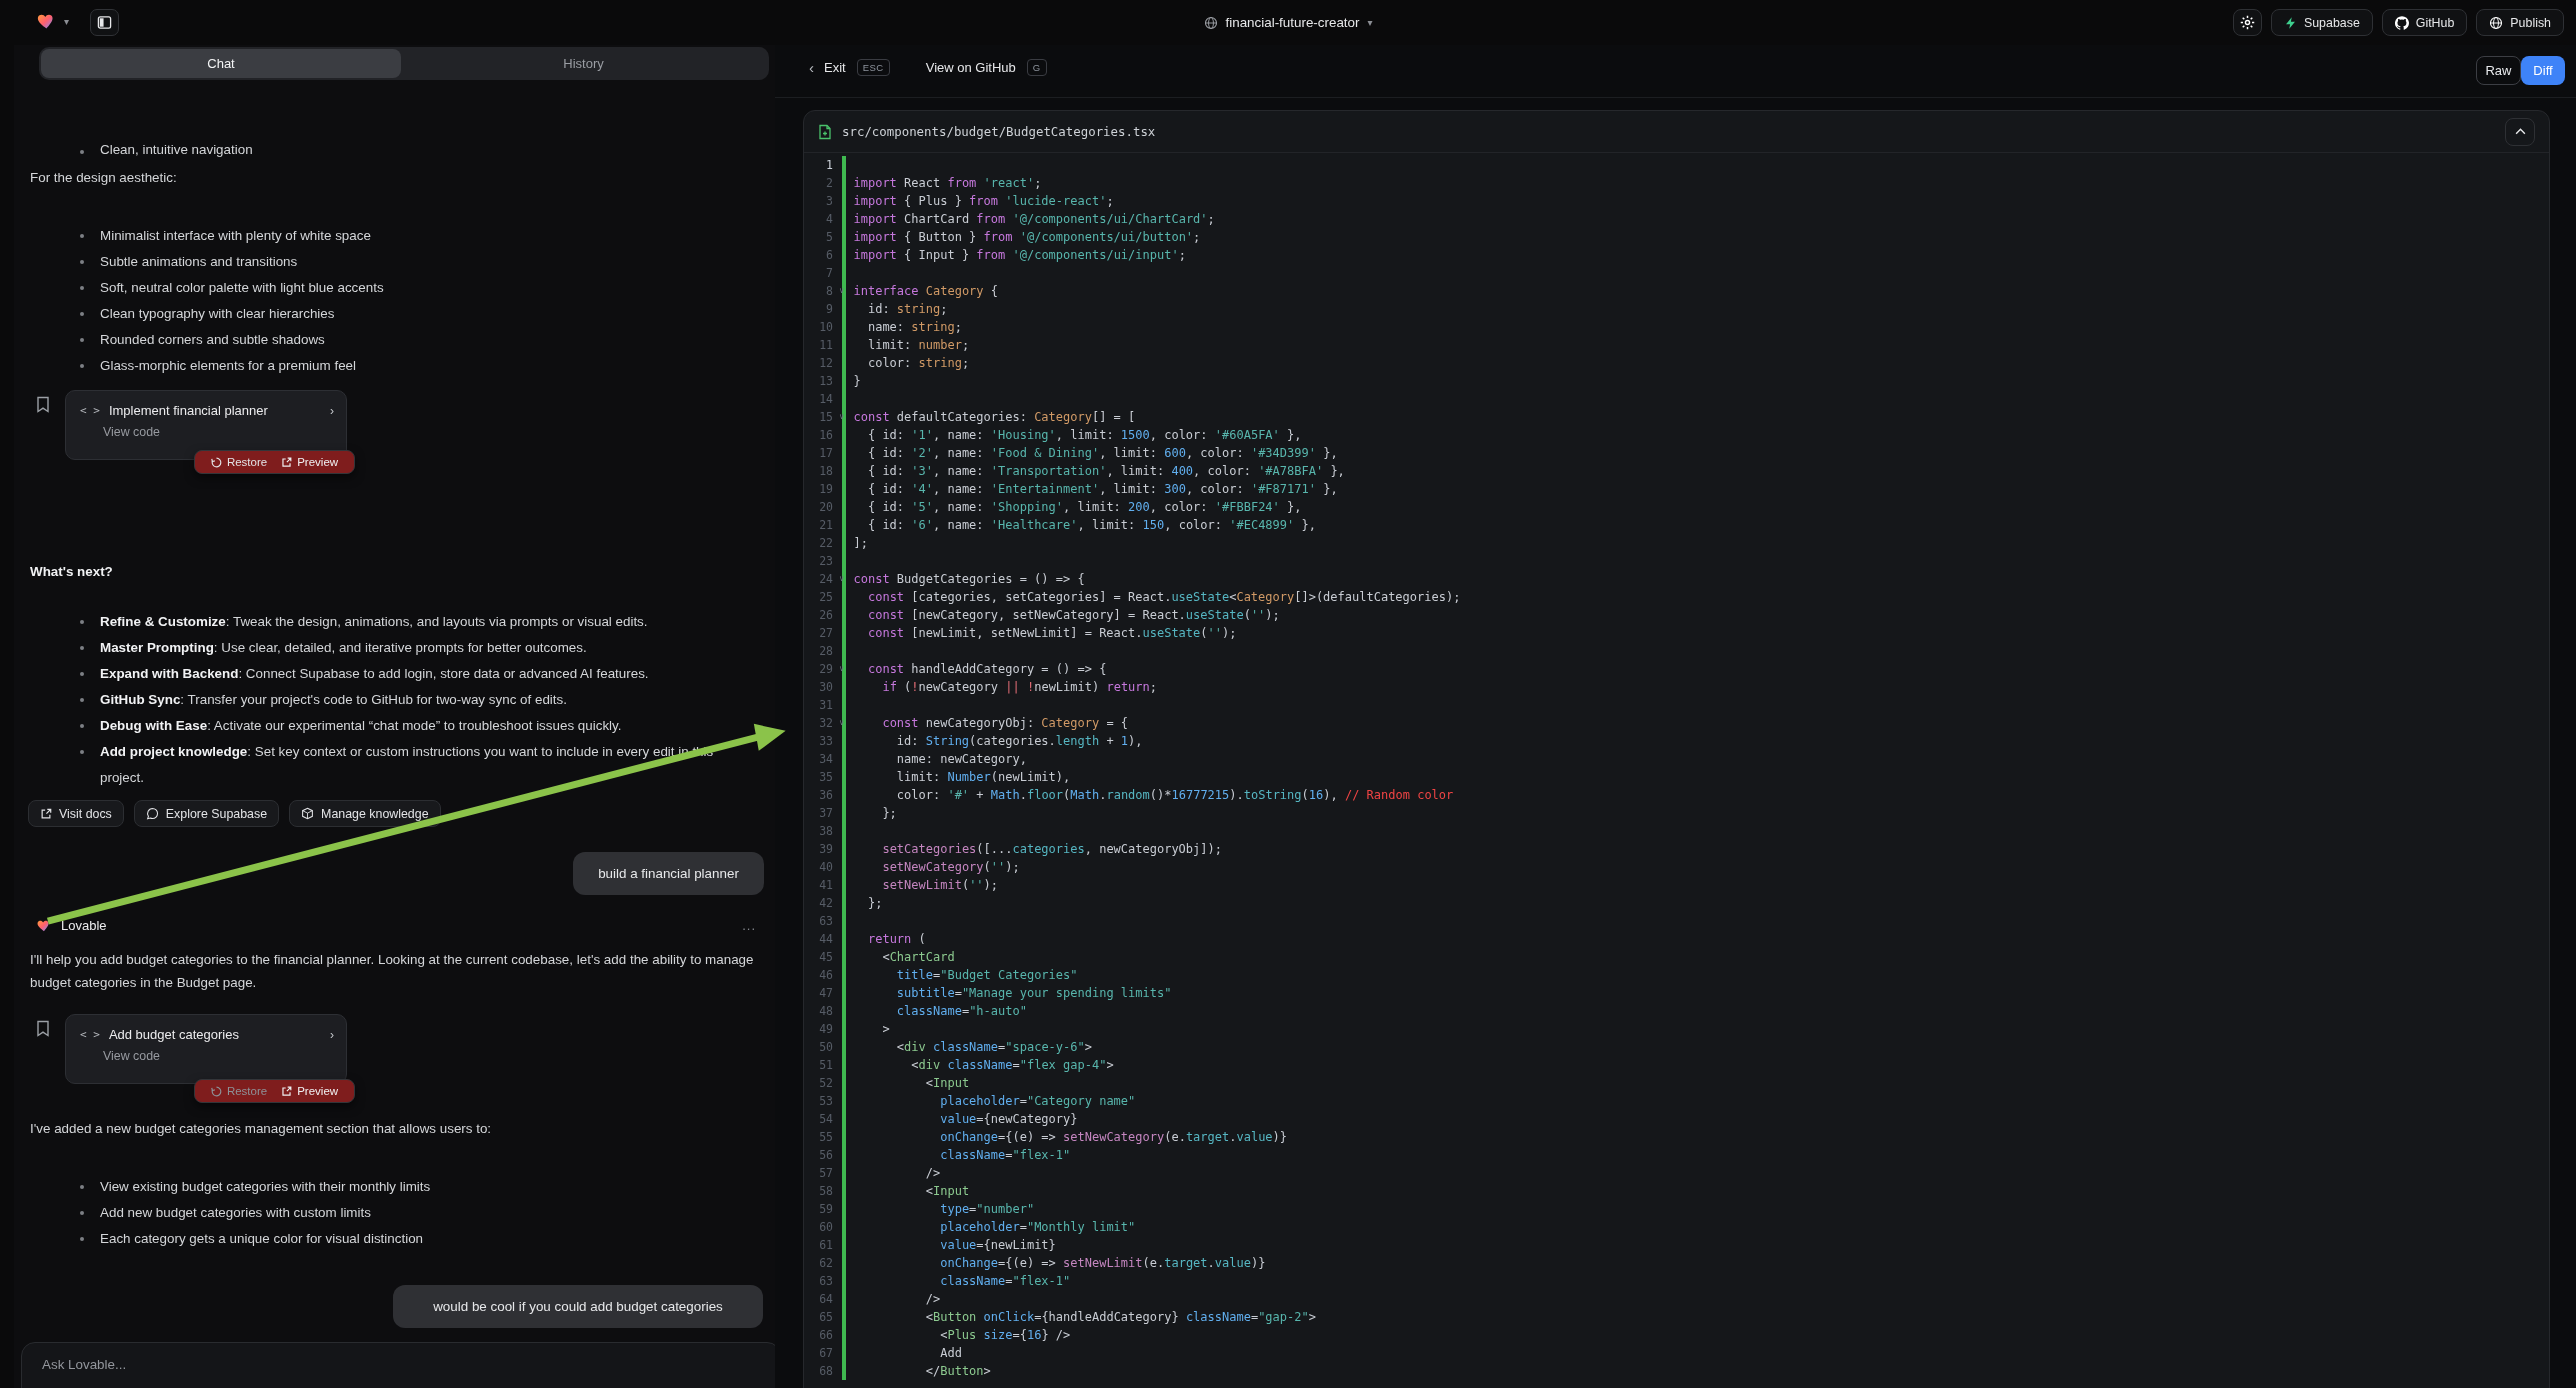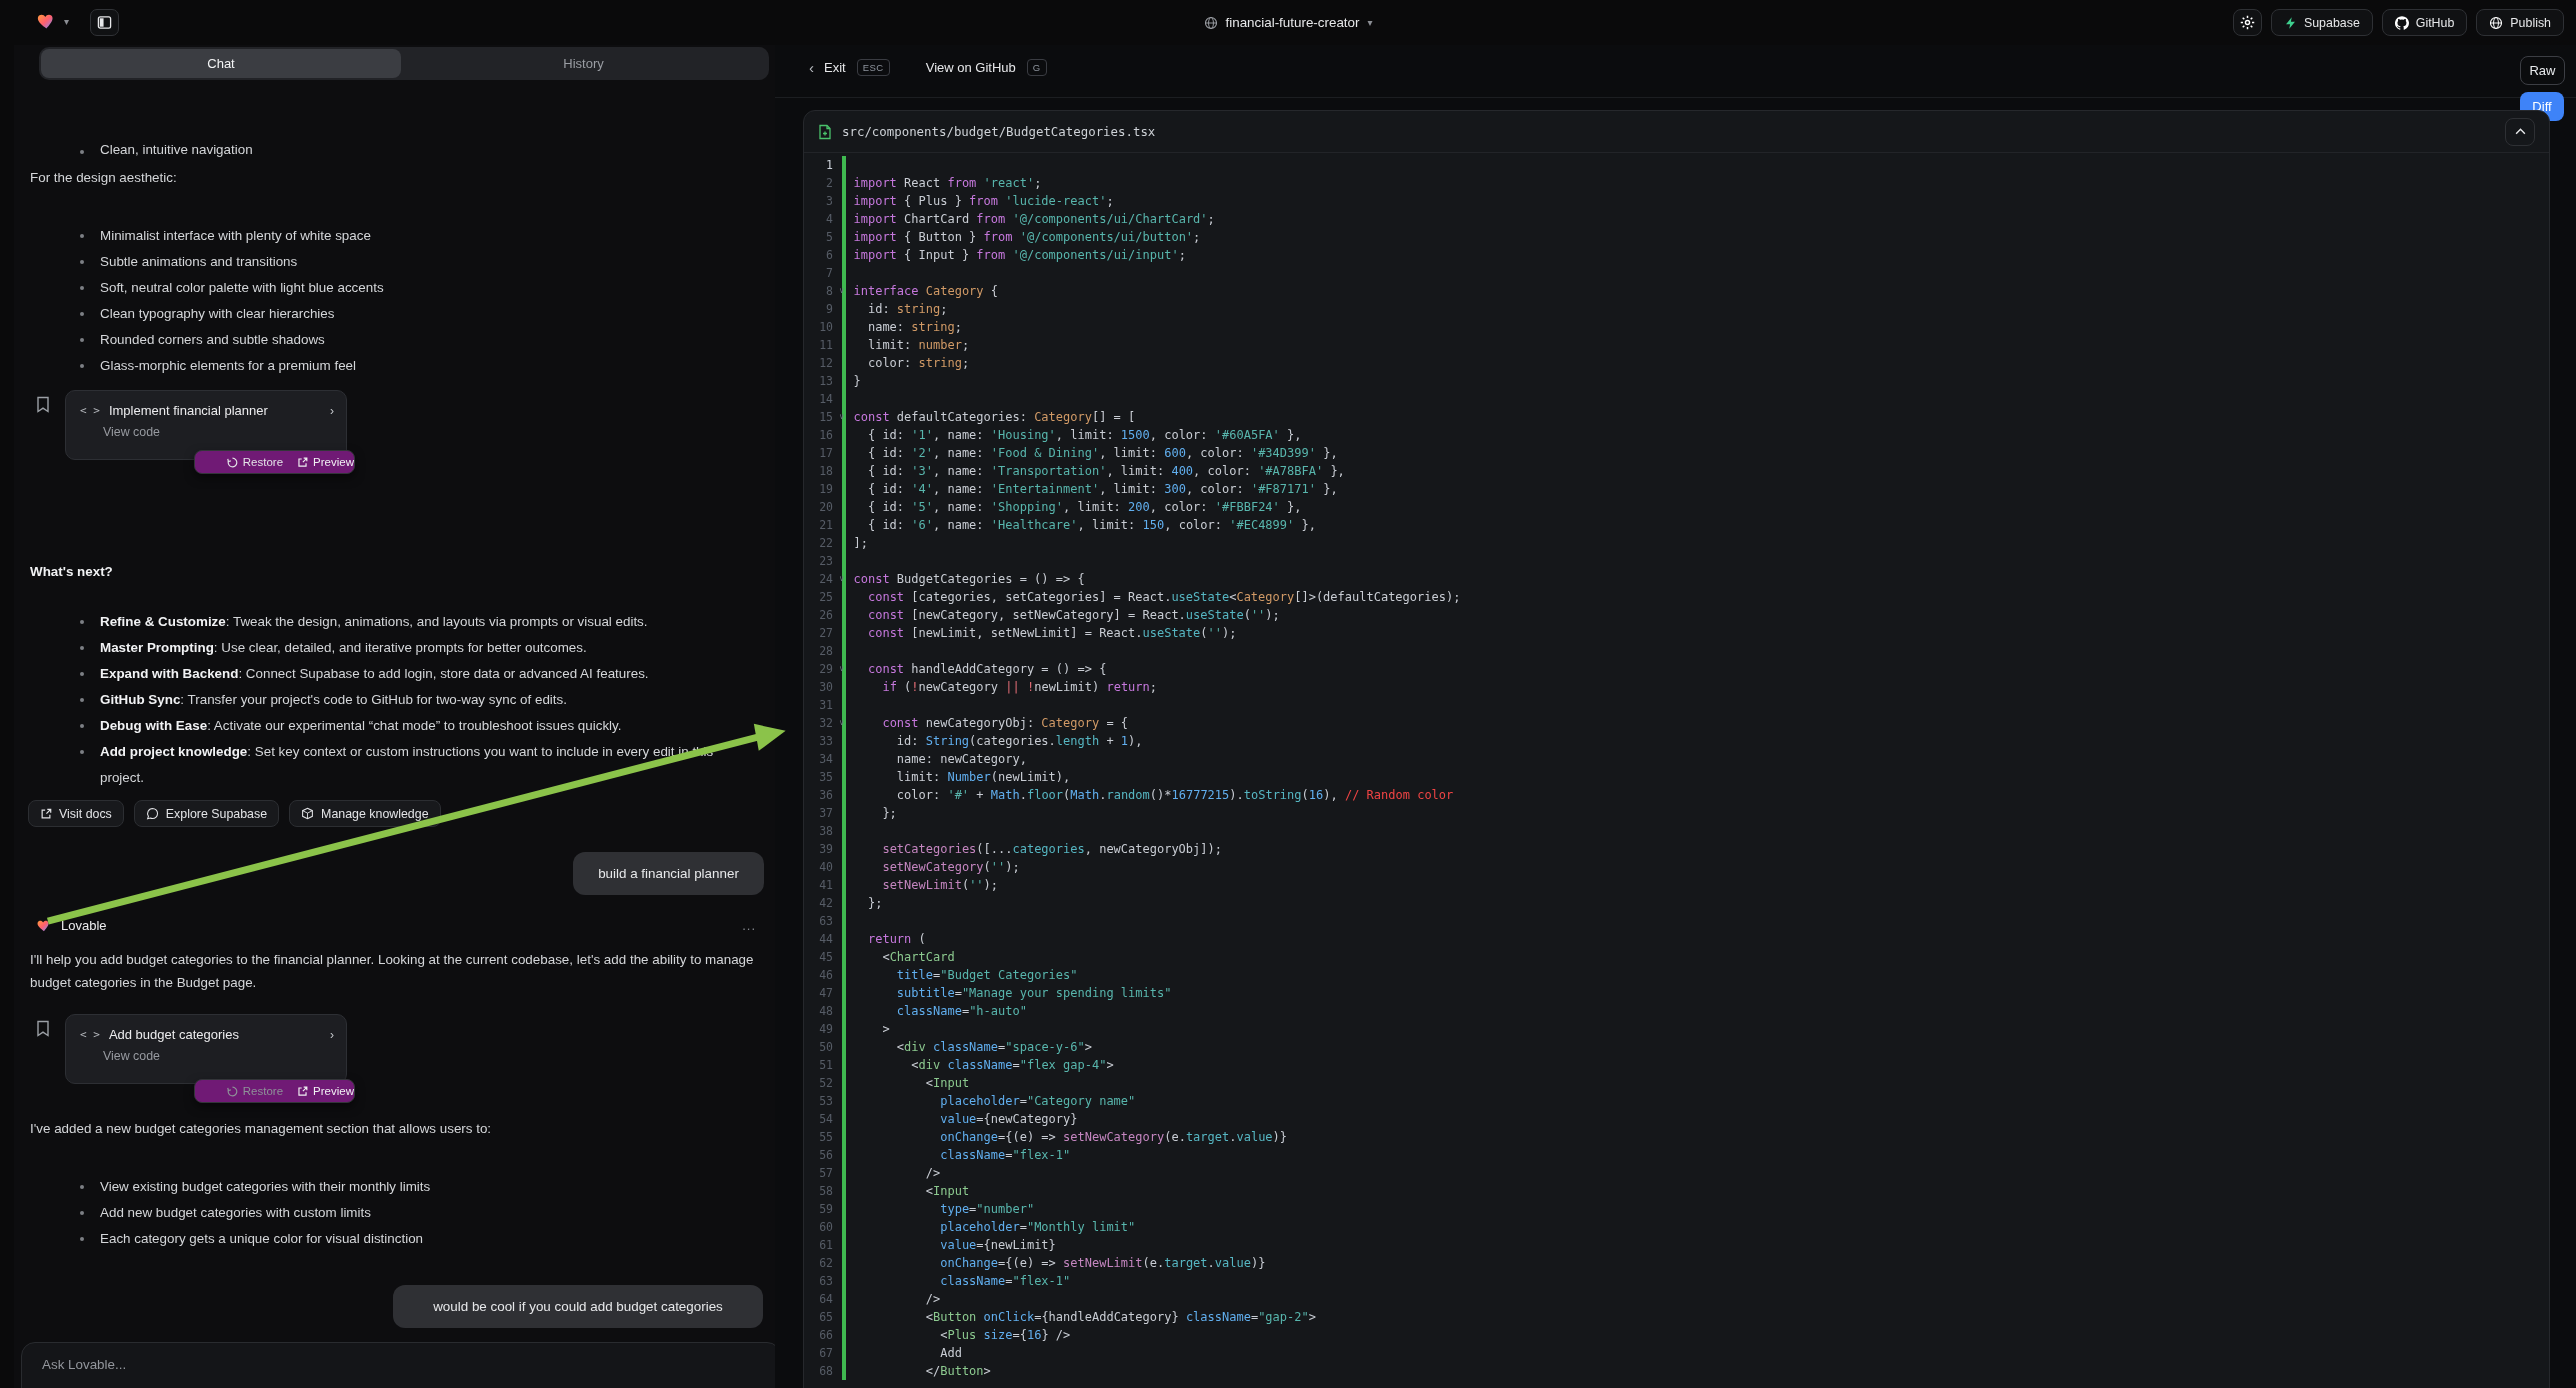--- a/index.html
+++ b/index.html
@@ -25,38 +25,38 @@
   .bul{position:absolute;left:16px;width:727px;}
   .bul li{list-style:none;position:relative;padding-left:30px;font-size:13.4px;color:#d4d6d9;}
   .bul li::before{content:"";position:absolute;left:10px;top:11px;width:4px;height:4px;border-radius:50%;background:#7c7f85;}
   b,.bold{color:#f1f2f4;font-weight:bold;}
   .msg-card{position:absolute;left:51px;width:282px;height:70px;background:#1d1e22;border:1px solid #2d2f34;border-radius:10px;}
   .msg-card .row1{display:flex;align-items:center;gap:9px;padding:12px 12px 0 14px;font-size:13px;color:#ececee;}
   .msg-card .row1 .grow{flex:1;}
   .msg-card .row2{padding:7px 0 0 37px;font-size:12.4px;color:#979aa0;}
   .codeglyph{font-family:"DejaVu Sans Mono",monospace;font-size:11px;color:#b6b9be;}
   .bookmark{position:absolute;left:22px;width:14px;}
-  .hover-bar{position:absolute;left:180px;width:161px;height:24px;background:#701a75;border:1px solid #333539;border-radius:8px;display:flex;align-items:center;justify-content:flex-end;gap:14px;font-size:11.5px;box-shadow:0 4px 10px rgba(0,0,0,.5);}
+  .hover-bar{position:absolute;left:180px;width:161px;height:24px;background:#7f1d1d;border:1px solid #333539;border-radius:8px;display:flex;align-items:center;justify-content:center;gap:14px;font-size:11.5px;box-shadow:0 4px 10px rgba(0,0,0,.5);}
   .hover-bar span{display:flex;align-items:center;gap:5px;}
   .chips{position:absolute;left:14px;top:755px;display:flex;gap:10px;}
   .chip{height:27px;border:1px solid #2c2e32;background:#18191c;border-radius:8px;color:#e3e4e7;font-size:12.4px;display:flex;align-items:center;gap:7px;padding:0 11px;}
   .bubble{position:absolute;background:#2f3034;border-radius:12px;color:#e7e8ea;font-size:13.4px;display:flex;align-items:center;padding:0 18px;}
   .lov-row{position:absolute;left:22px;top:873px;display:flex;align-items:center;gap:9px;font-size:13px;color:#ececee;width:720px;}
   .lov-row .dots{margin-left:auto;color:#85888e;letter-spacing:1px;}
   .composer{position:absolute;left:7px;top:1297px;width:760px;height:86px;background:#141518;border:1px solid #292b2f;border-radius:14px;}
   .composer textarea{position:absolute;left:18px;top:12px;width:697px;height:30px;background:transparent;border:none;outline:none;resize:none;color:#e7e8ea;font-family:"Liberation Sans",sans-serif;font-size:13.4px;}
   .composer textarea::placeholder{color:#93969c;}
   .chat-scroll{position:absolute;left:763px;top:337px;width:7px;height:954px;border-radius:4px;background:#c9cbcf;}
 
   
   .code-panel{position:absolute;left:775px;top:45px;width:1801px;height:1343px;background:#0b0c0e;}
   .cp-header{position:absolute;left:0;top:0;width:100%;height:53px;border-bottom:1px solid #1c1e21;}
   .cp-left{position:absolute;left:34px;top:14px;display:flex;align-items:center;gap:11px;font-size:13px;color:#e7e8ea;}
   .kbd{border:1px solid #3a3c42;border-radius:4px;color:#8e949d;font-size:9.5px;padding:2px 5px;letter-spacing:0.5px;}
-  .cp-right{position:absolute;right:11px;top:11px;display:flex;gap:7px;flex-direction:column;}
+  .cp-right{position:absolute;right:11px;top:11px;display:flex;gap:0;}
   .btn-raw{width:45px;height:29px;border:1px solid #3c3e44;border-radius:8px;background:transparent;color:#e8eaed;font-size:13px;display:flex;align-items:center;justify-content:center;}
   .btn-diff{width:44px;height:29px;border-radius:8px;background:#3e83f8;color:#fff;font-size:13px;display:flex;align-items:center;justify-content:center;}
   .file-card{position:absolute;left:28px;top:65px;width:1747px;height:1279px;background:#15171a;border:1px solid #26282c;border-radius:12px 12px 0 0;overflow:hidden;}
   .fc-header{position:absolute;left:0;top:0;width:100%;height:42px;border-bottom:1px solid #222428;display:flex;align-items:center;padding:0 14px;gap:10px;}
   .fc-path{font-family:"DejaVu Sans Mono",monospace;font-size:12.4px;color:#ced2d7;}
   .fc-collapse{margin-left:auto;width:30px;height:28px;border:1px solid #2e3034;border-radius:8px;display:flex;align-items:center;justify-content:center;color:#e7e8ea;}
   .code-body{position:absolute;left:0;top:42px;right:0;bottom:0;padding-top:3px;background:#15171a;}
   .cl{display:flex;height:18px;line-height:18px;font-family:"DejaVu Sans Mono",monospace;font-size:12px;}
   .cl .num{width:38px;text-align:right;padding-right:9px;color:#565c66;font-size:11.5px;flex:none;position:relative;}
   .cl .num.cur{color:#ccd2da;}

